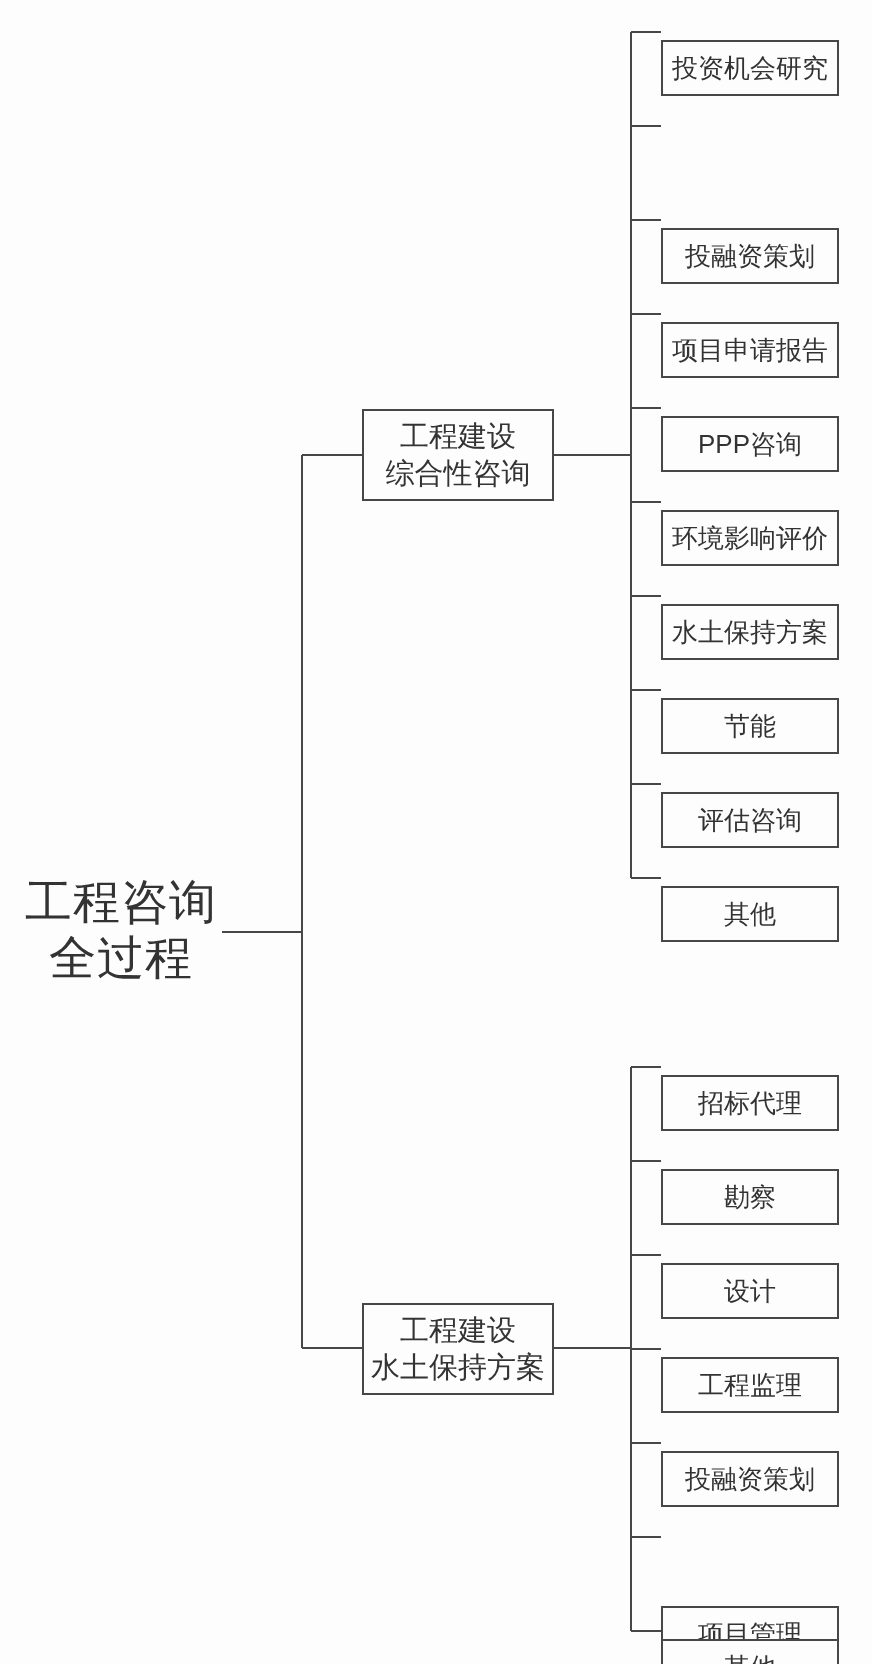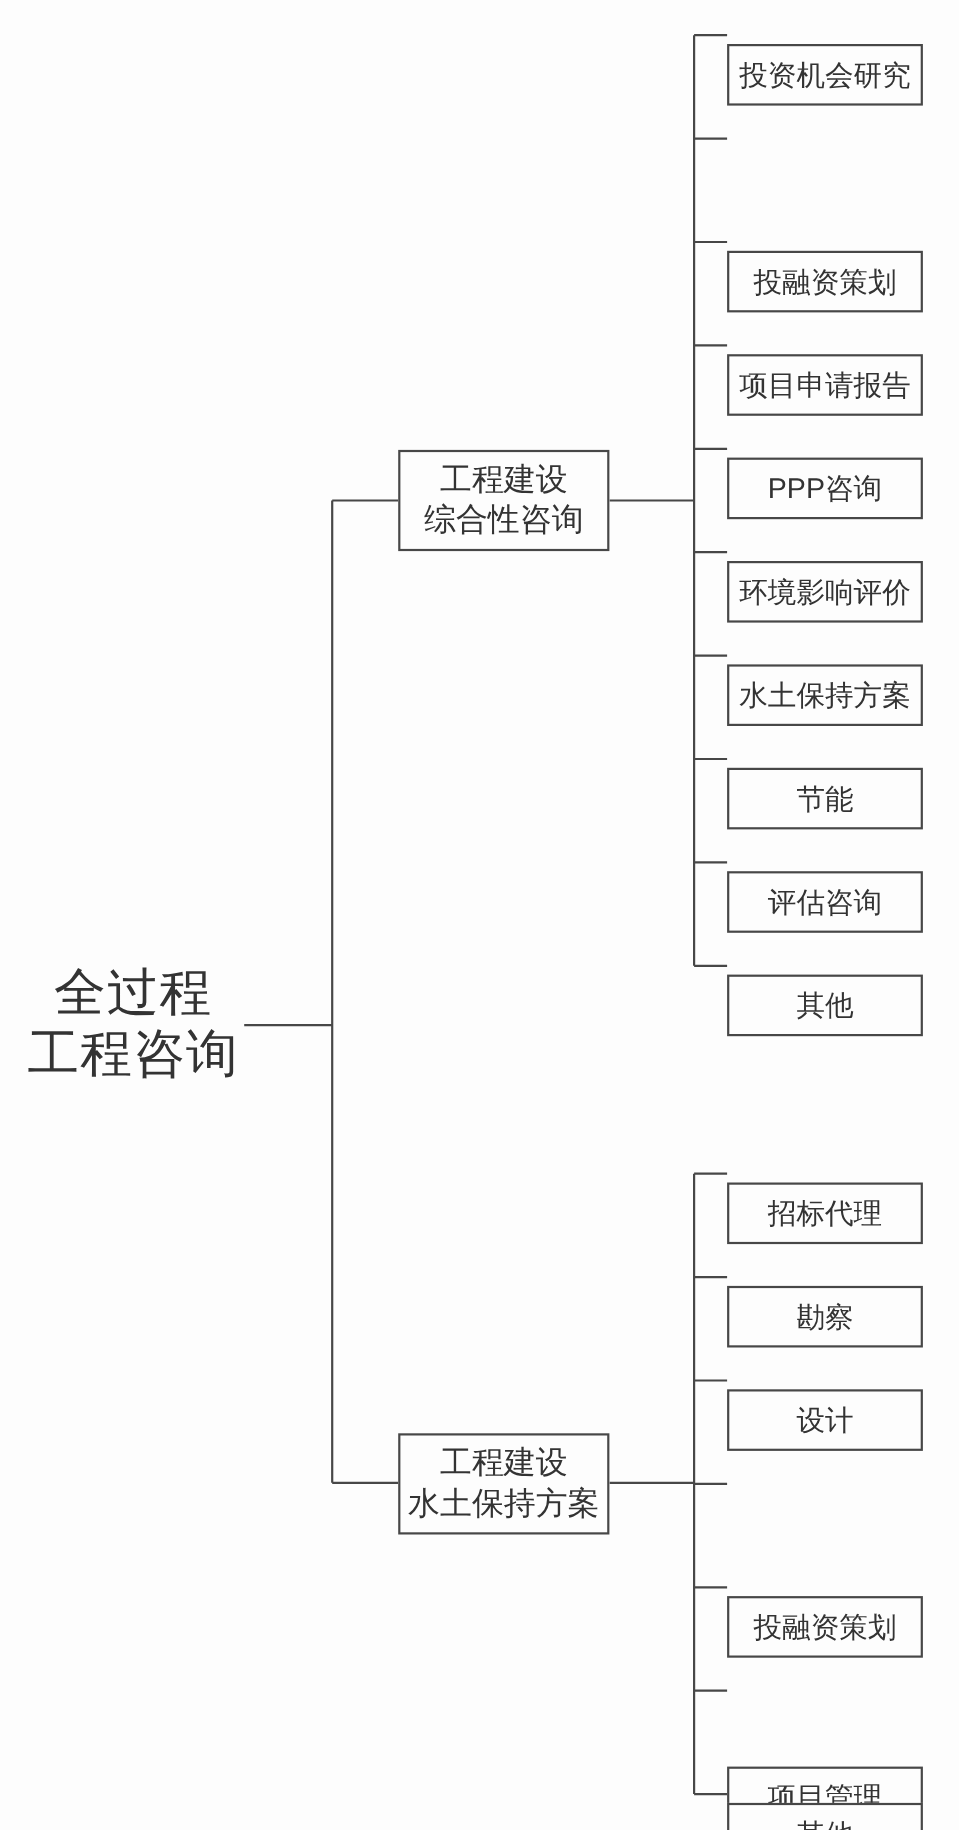--- a/index.html
+++ b/index.html
@@ -105,22 +105,22 @@
       <path d="M631 1161 H661"></path>
       <path d="M631 1255 H661"></path>
       <path d="M631 1349 H661"></path>
       <path d="M631 1443 H661"></path>
       <path d="M631 1537 H661"></path>
       <path d="M631 1631 H661"></path>
     </g>
   </svg>
 
   <div class="root-label">
+    <div>工程咨询</div>
     <div>全过程</div>
-    <div>工程咨询</div>
   </div>
 
   <div class="branch-node" style="top:409px">
     <div>工程建设</div>
     <div>综合性咨询</div>
   </div>
 
   <div class="branch-node" style="top:1303px">
     <div>工程建设</div>
     <div>水土保持方案</div>
@@ -132,17 +132,18 @@
   <div class="leaf-box" style="top:380px">PPP咨询</div>
   <div class="leaf-box" style="top:568px">水土保持方案</div>
   <div class="leaf-box" style="top:474px">环境影响评价</div>
   <div class="leaf-box" style="top:662px">节能</div>
   <div class="leaf-box" style="top:756px">评估咨询</div>
   <div class="leaf-box" style="top:850px">其他</div>
 
   <div class="leaf-box" style="top:1039px">招标代理</div>
   <div class="leaf-box" style="top:1133px">勘察</div>
   <div class="leaf-box" style="top:1227px">设计</div>
+  <div class="leaf-box" style="top:1321px">工程监理</div>
   <div class="leaf-box" style="top:1415px">投融资策划</div>
   <div class="leaf-box" style="top:1570px">项目管理</div>
   <div class="leaf-box" style="top:1603px">其他</div>
 
 </div>
 
 </body></html>

